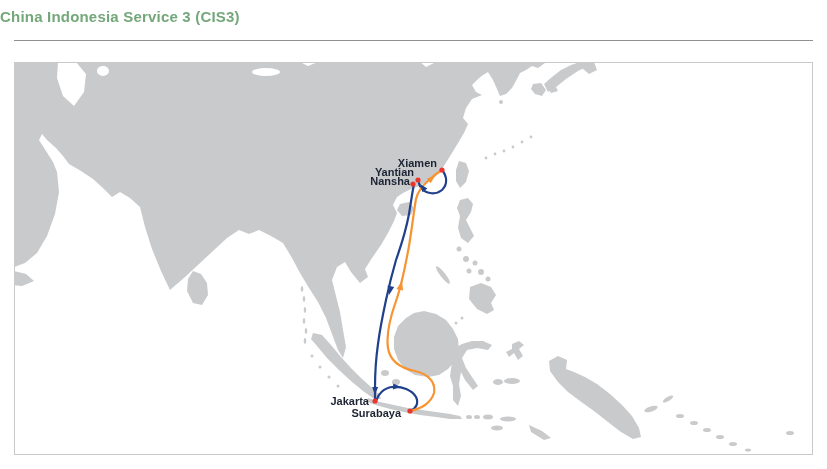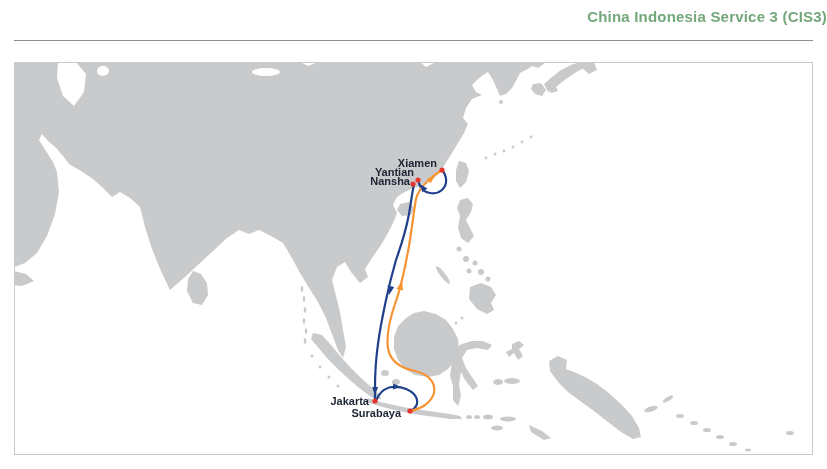--- a/index.html
+++ b/index.html
@@ -1,18 +1,18 @@
 <!DOCTYPE html>
 <html><head>
 <meta charset="utf-8">
 <style>
   html,body{margin:0;padding:0;background:#ffffff;}
   .stage{position:relative;width:827px;height:469px;background:#fff;overflow:hidden;
          font-family:"Liberation Sans", sans-serif;}
-  .page-title{position:absolute;top:8px;left:0;width:100%;text-align:right;
+  .page-title{position:absolute;top:8px;left:0;width:100%;text-align:left;
               font-size:15px;font-weight:700;letter-spacing:.2px;color:#74a77a;}
   .title-rule{position:absolute;top:40px;left:14px;width:799px;height:0;
               border-top:1px solid #8f8f8f;}
   svg{position:absolute;top:0;left:0;}
   .land{fill:#c9cacc;stroke:none;}
   .water{fill:#ffffff;stroke:none;}
   .port-label{font-family:"Liberation Sans", sans-serif;font-size:11px;font-weight:700;}
 </style>
 </head>
 <body>

